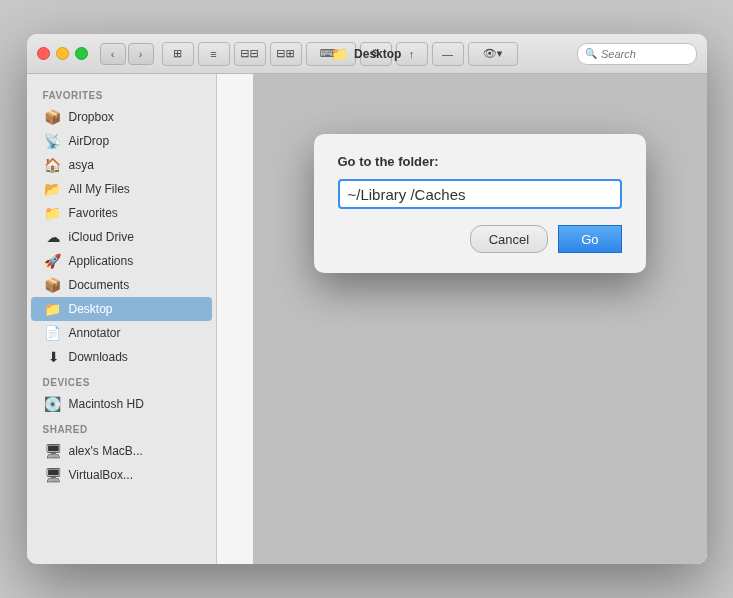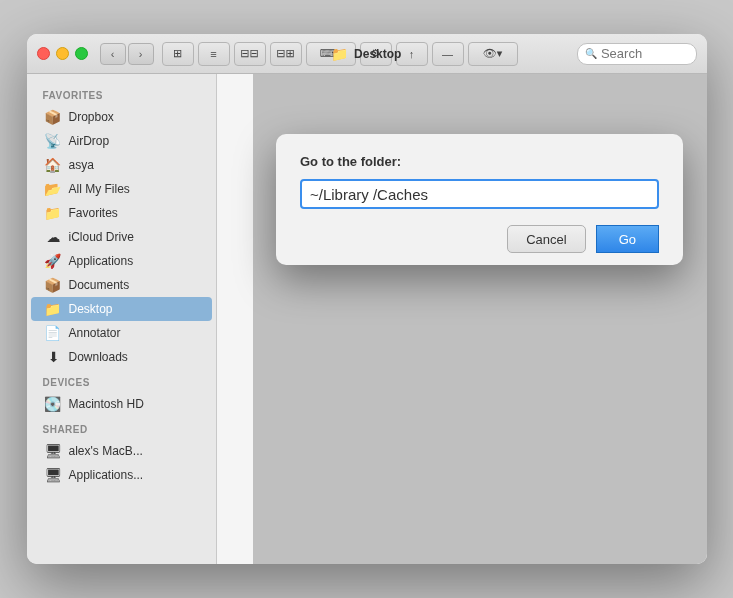--- a/index.html
+++ b/index.html
@@ -92,24 +92,25 @@
       background: #fff;
       border: 1px solid #c0c0c0;
       border-radius: 10px;
       padding: 2px 8px;
       height: 22px;
       width: 120px;
     }
     .search-box input {
       border: none;
       outline: none;
-      font-size: 13px;
+      font-size: 11px;
       color: #333;
       background: transparent;
       width: 100%;
+      font-style: italic;
     }
     .search-icon-small {
       font-size: 10px;
       color: #999;
       margin-right: 3px;
     }
     .main-content {
       display: flex;
       flex: 1;
       overflow: hidden;
@@ -164,22 +165,22 @@
       display: flex;
       align-items: flex-start;
       justify-content: center;
       padding-top: 60px;
       z-index: 10;
     }
     .dialog {
       background: #f2f2f2;
       border-radius: 10px;
       box-shadow: 0 15px 40px rgba(0,0,0,0.4);
-      width: 407px;
-      padding: 20px 24px 12px 24px;
+      width: 332px;
+      padding: 20px 24px 20px 24px;
     }
     .dialog-title {
       font-size: 13px;
       font-weight: 600;
       color: #333;
       margin-bottom: 10px;
     }
     .dialog-input {
       width: 100%;
       height: 30px;
@@ -195,21 +196,21 @@
     .dialog-buttons {
       display: flex;
       justify-content: flex-end;
       gap: 10px;
     }
     .btn-cancel {
       height: 28px;
       padding: 0 18px;
       background: linear-gradient(180deg, #f0f0f0, #e0e0e0);
       border: 1px solid #b0b0b0;
-      border-radius: 5px;
+      border-radius: 12px;
       font-size: 13px;
       color: #333;
       cursor: pointer;
     }
     .btn-go {
       height: 28px;
       padding: 0 22px;
       background: linear-gradient(180deg, #5babf5, #2f86e8);
       border: 1px solid #1a6dc4;
       border-radius: 0;
@@ -323,21 +324,21 @@
         <span>Macintosh HD</span>
       </div>
 
       <div class="sidebar-section-label">Shared</div>
       <div class="sidebar-item">
         <span class="icon">🖥</span>
         <span>alex's MacB...</span>
       </div>
       <div class="sidebar-item">
         <span class="icon">🖥</span>
-        <span>Applications...</span>
+        <span>VirtualBox...</span>
       </div>
     </div>
 
     <div class="file-area">
 
       <div class="dialog-overlay">
         <div class="dialog">
           <div class="dialog-title">Go to the folder:</div>
           <input class="dialog-input" type="text" value="~/Library /Caches" style="">
           <div class="dialog-buttons">

